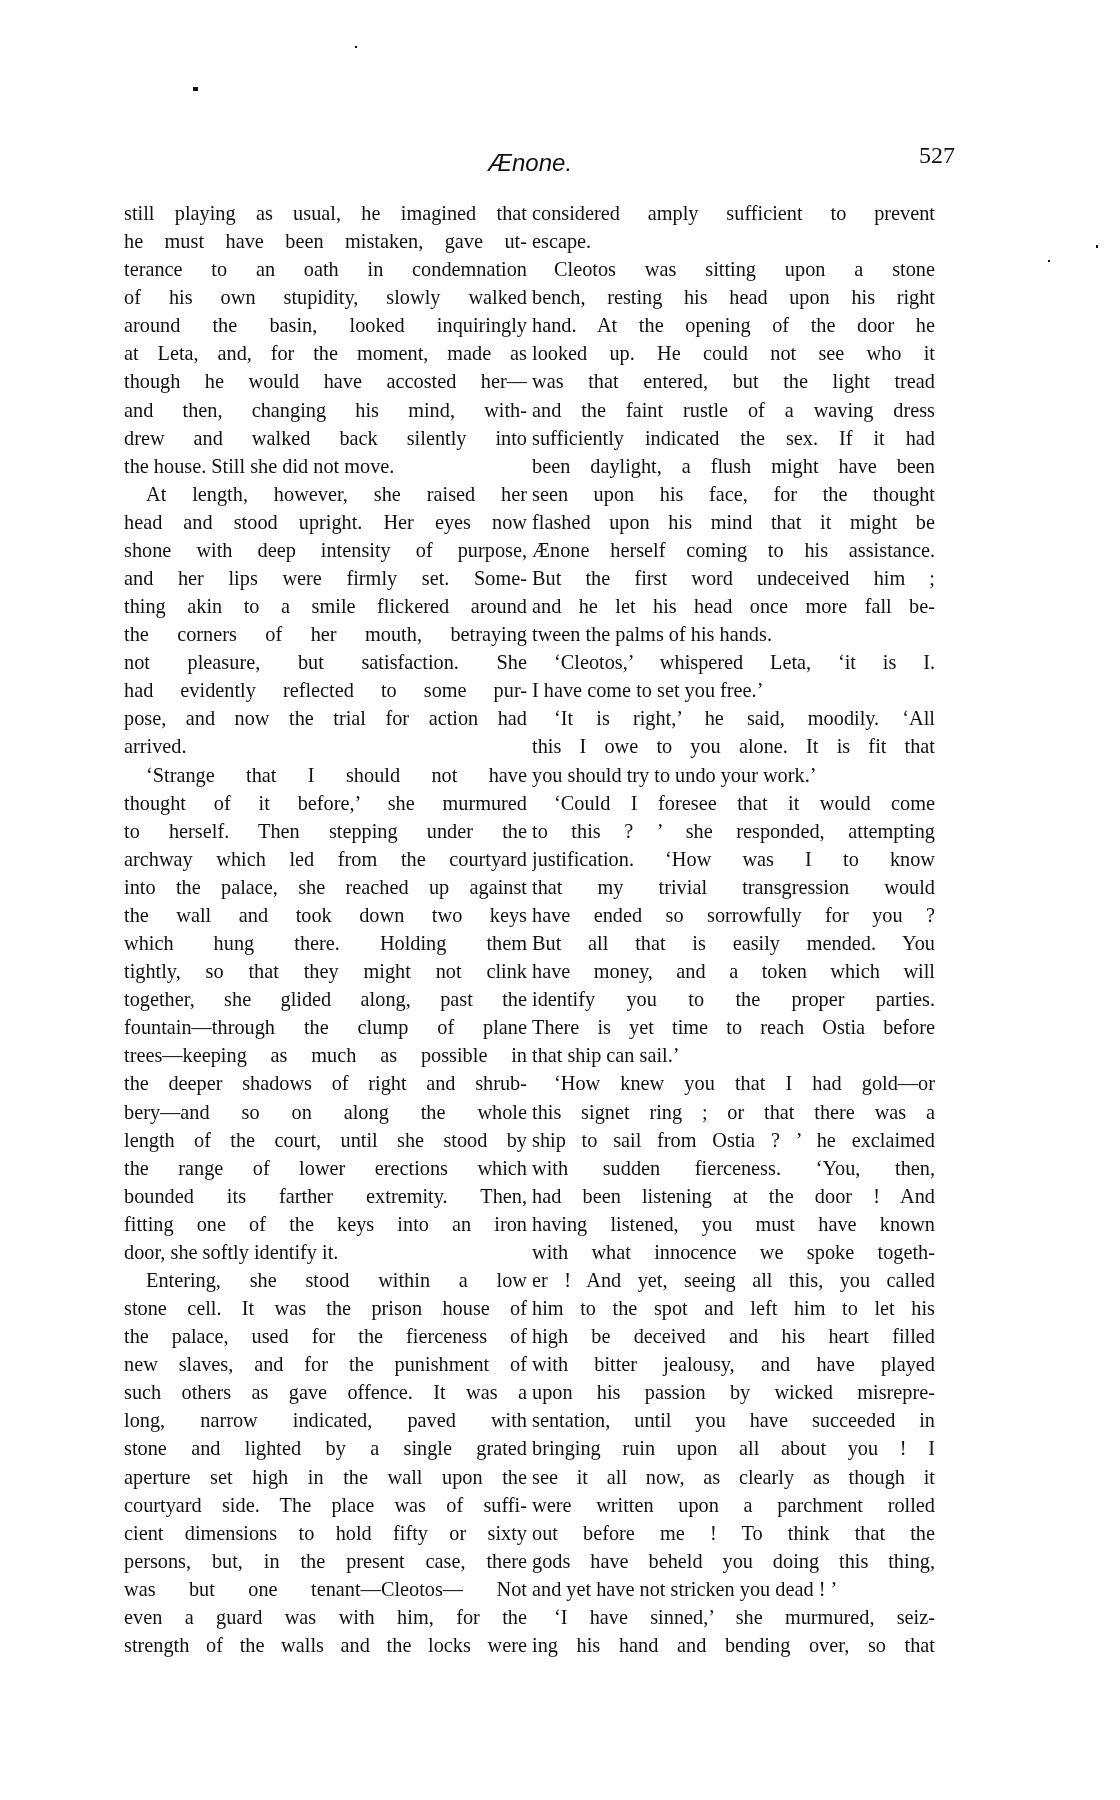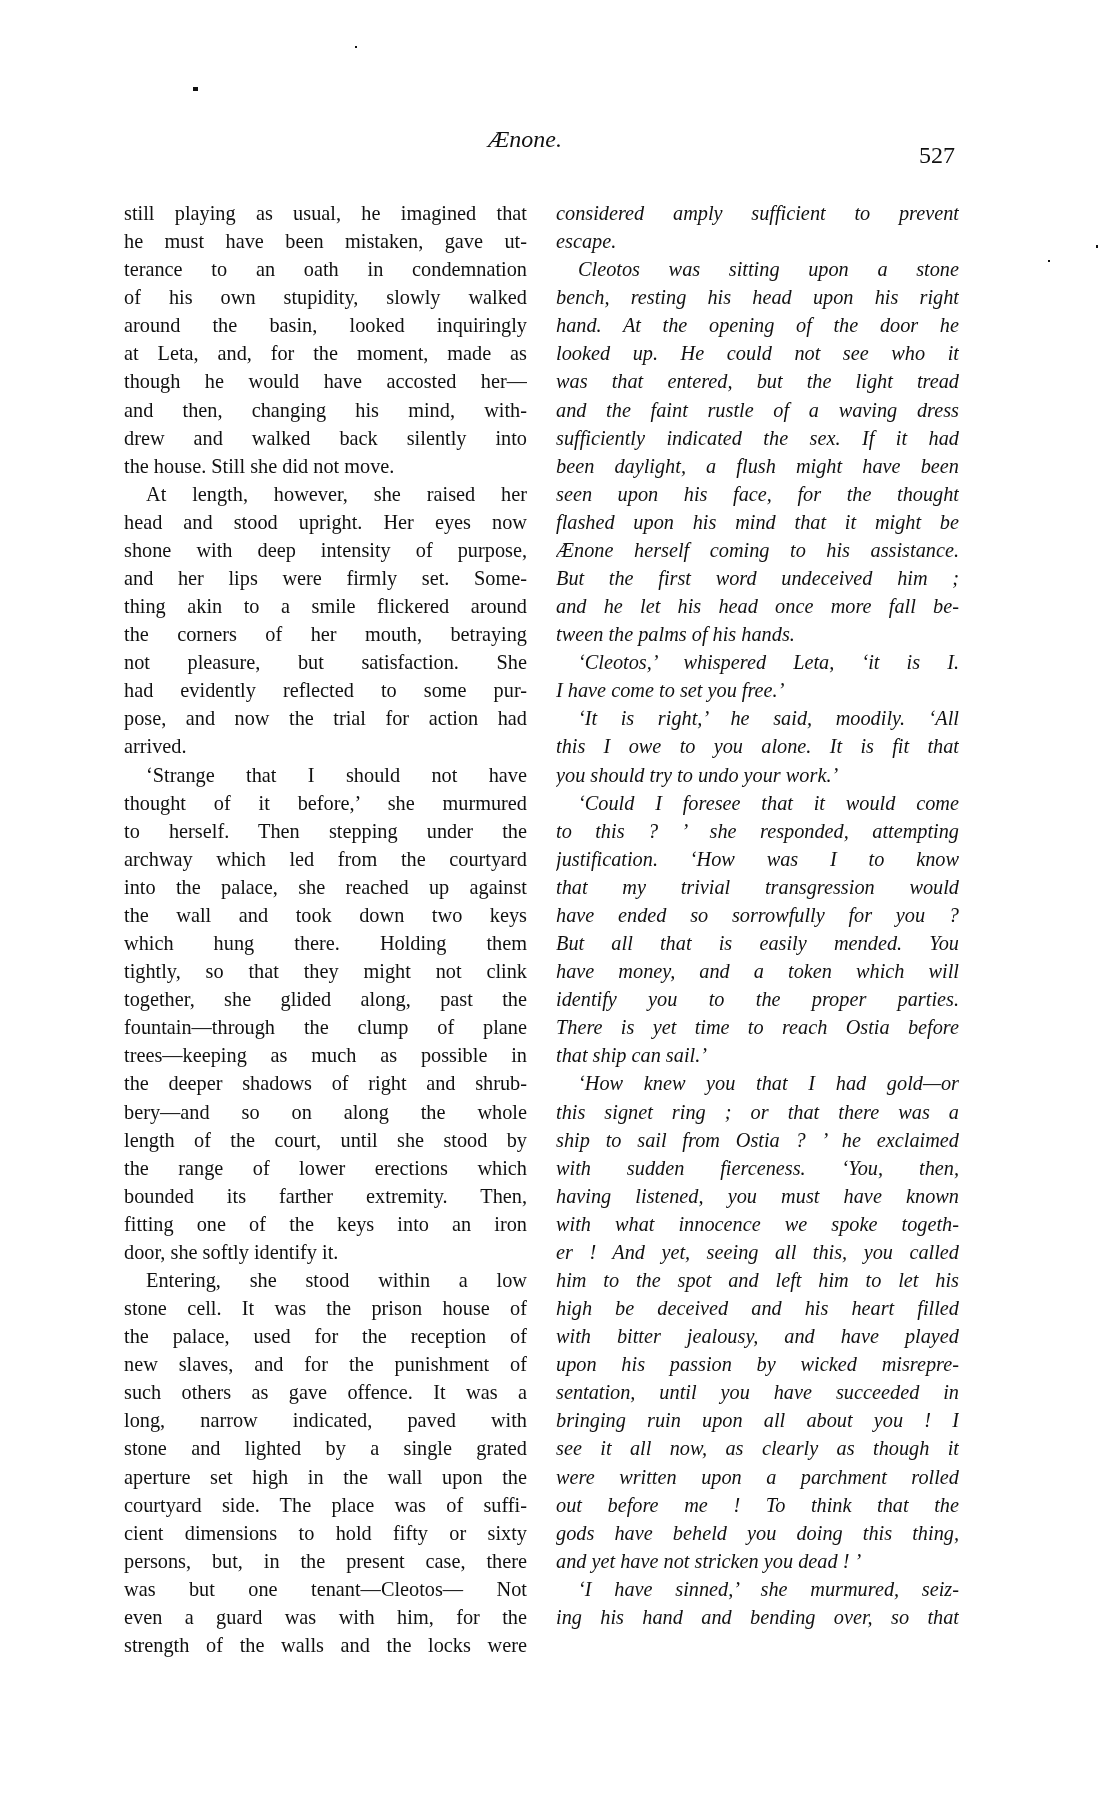--- a/index.html
+++ b/index.html
@@ -1,27 +1,27 @@
 <!DOCTYPE html>
 <html><head>
 <meta charset="utf-8">
 <style>
   html, body { margin: 0; padding: 0; background: #ffffff; }
   body { width: 1120px; height: 1800px; position: relative; overflow: hidden;
          font-family: "DejaVu Serif", "Liberation Serif", serif; color: #111; }
   .page { position: absolute; left: 0; top: 0; width: 1120px; height: 1800px; background: #fff; }
   .speck { position: absolute; background: #111; }
-  .running-title { position: absolute; left: 488px; top: 124px; font-style: italic;
-                   font-family: Liberation Serif, serif; font-size: 24px; line-height: 30px; }
+  .running-title { position: absolute; left: 488px; top: 148px; font-style: italic;
+                   font-family: Liberation Sans, sans-serif; font-size: 24px; line-height: 30px; }
   .page-number { position: absolute; left: 909px; top: 140px; width: 46px; text-align: right;
                  font-family: "Liberation Serif", "DejaVu Serif", serif; font-size: 24px; line-height: 30px; }
   .column { position: absolute; top: 199px; width: 403px;
             font-family: "Liberation Serif", "DejaVu Serif", serif; font-size: 20.3px; line-height: 28.08px; }
   .col-left { left: 124px; }
-  .col-right { left: 556px; font-style: italic; }
+  .col-right { left: 532px; }
   .line { display: block; height: 28.08px; white-space: nowrap; text-align: justify; text-align-last: justify; overflow: hidden; }
   .line.last { text-align-last: left; }
   .line.indent { padding-left: 22px; }
 </style>
 </head>
 <body>
 
 <div class="page">
   <div class="speck" style="left:193px;top:87px;width:5px;height:4px;"></div>
   <div class="speck" style="left:355px;top:46px;width:2px;height:2px;"></div>
@@ -65,21 +65,21 @@
       <span class="line">trees—keeping as much as possible in</span>
       <span class="line">the deeper shadows of right and shrub-</span>
       <span class="line">bery—and so on along the whole</span>
       <span class="line">length of the court, until she stood by</span>
       <span class="line">the range of lower erections which</span>
       <span class="line">bounded its farther extremity.  Then,</span>
       <span class="line">fitting one of the keys into an iron</span>
       <span class="line last">door, she softly identify it.</span>
       <span class="line indent">Entering, she stood within a low</span>
       <span class="line">stone cell.  It was the prison house of</span>
-      <span class="line">the palace, used for the reception of</span>
+      <span class="line">the palace, used for the fierceness of</span>
       <span class="line">new slaves, and for the punishment of</span>
       <span class="line">such others as gave offence.  It was a</span>
       <span class="line">long, narrow indicated, paved with</span>
       <span class="line">stone and lighted by a single grated</span>
       <span class="line">aperture set high in the wall upon the</span>
       <span class="line">courtyard side.  The place was of suffi-</span>
       <span class="line">cient dimensions to hold fifty or sixty</span>
       <span class="line">persons, but, in the present case, there</span>
       <span class="line">was but one tenant—Cleotos—  Not</span>
       <span class="line">even a guard was with him, for the</span>
@@ -114,20 +114,21 @@
       <span class="line">have ended so sorrowfully for you ?</span>
       <span class="line">But all that is easily mended.  You</span>
       <span class="line">have money, and a token which will</span>
       <span class="line">identify you to the proper parties.</span>
       <span class="line">There is yet time to reach Ostia before</span>
       <span class="line last">that ship can sail.’</span>
       <span class="line indent">‘How knew you that I had gold—or</span>
       <span class="line">this signet ring ; or that there was a</span>
       <span class="line">ship to sail from Ostia ? ’ he exclaimed</span>
       <span class="line">with sudden fierceness.  ‘You, then,</span>
+      <span class="line">had been listening at the door !  And</span>
       <span class="line">having listened, you must have known</span>
       <span class="line">with what innocence we spoke togeth-</span>
       <span class="line">er !  And yet, seeing all this, you called</span>
       <span class="line">him to the spot and left him to let his</span>
       <span class="line">high be deceived and his heart filled</span>
       <span class="line">with bitter jealousy, and have played</span>
       <span class="line">upon his passion by wicked misrepre-</span>
       <span class="line">sentation, until you have succeeded in</span>
       <span class="line">bringing ruin upon all about you !  I</span>
       <span class="line">see it all now, as clearly as though it</span>

